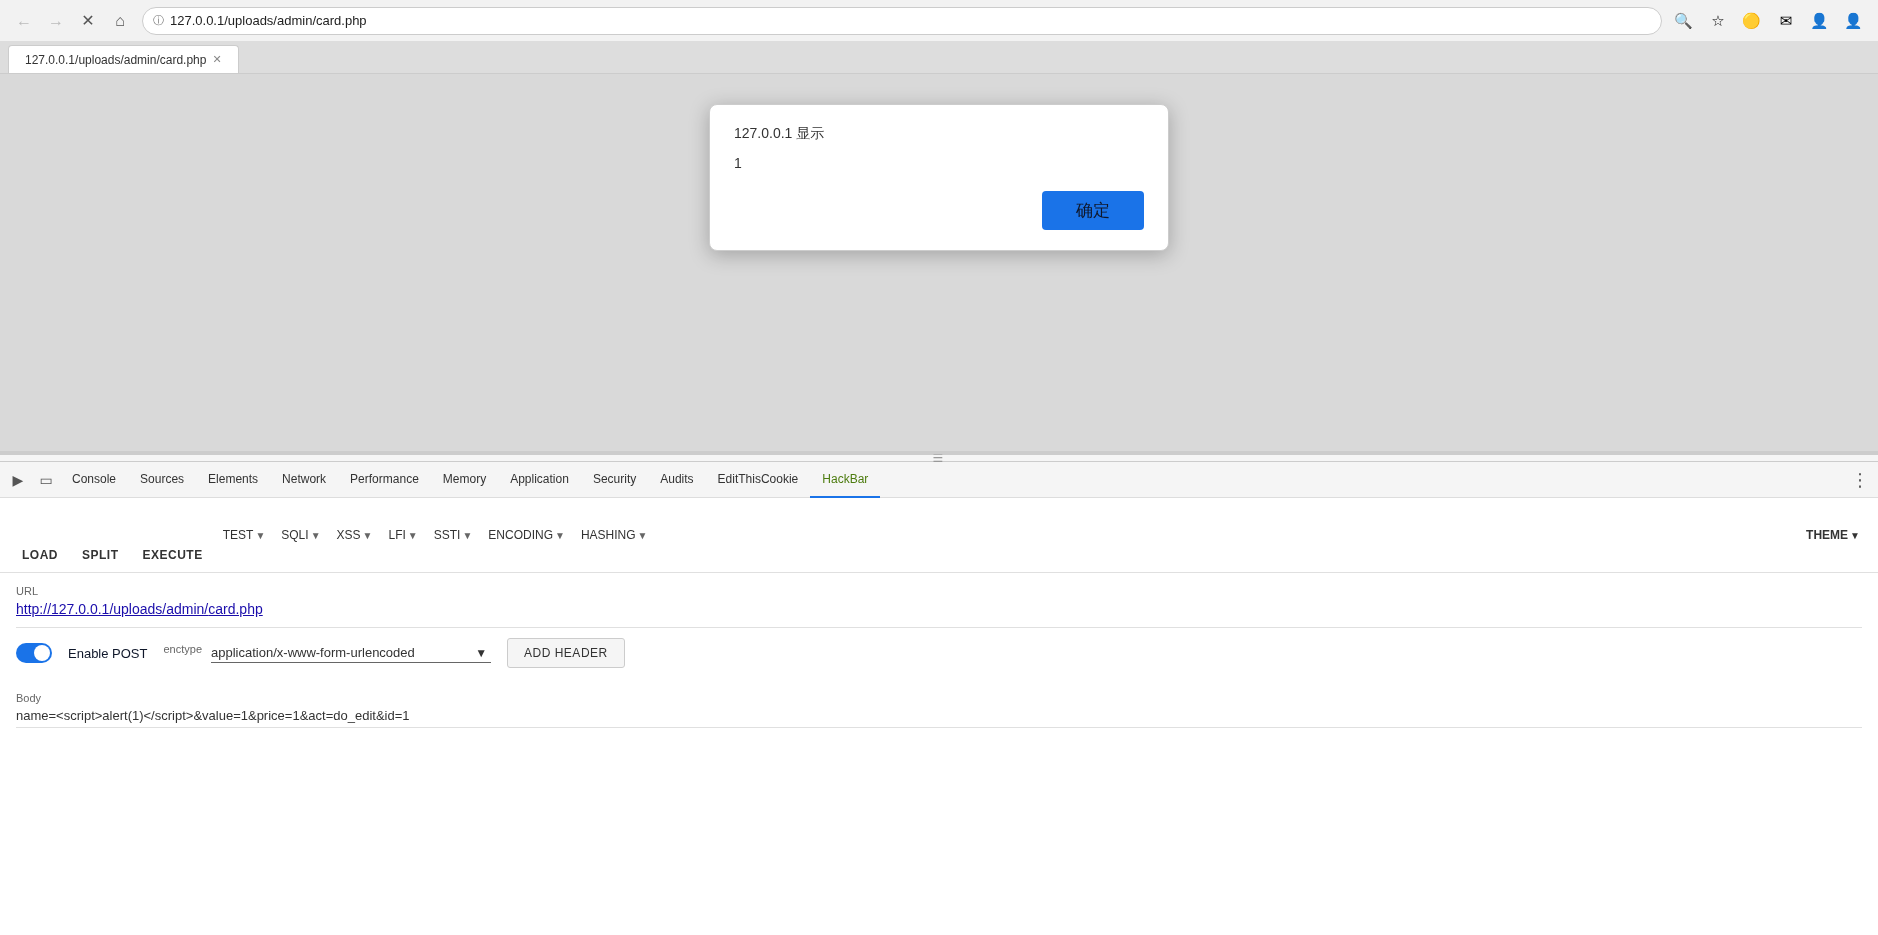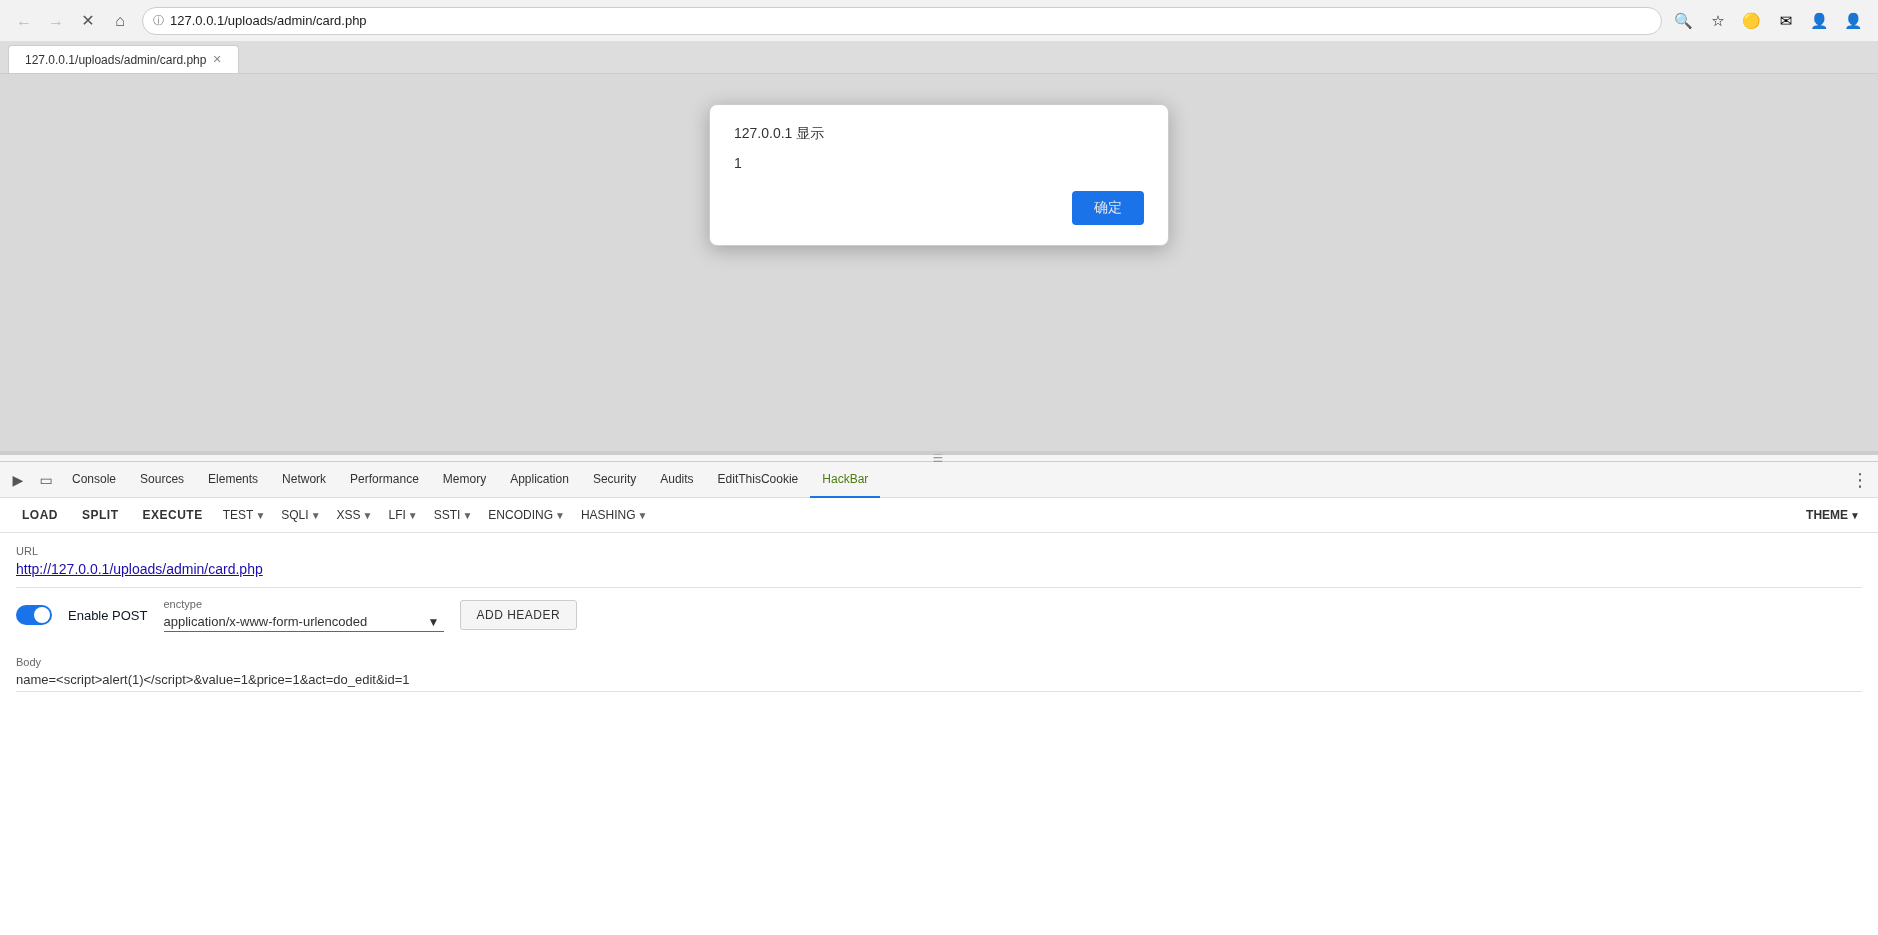--- a/index.html
+++ b/index.html
@@ -103,25 +103,25 @@
       font-size: 14px;
       color: #333;
       margin-bottom: 20px;
     }
     .alert-footer {
       display: flex;
       justify-content: flex-end;
     }
     .alert-ok-btn {
       background: #1a73e8;
-      color: #e5e5e5;
+      color: #0f172a;
       border: none;
       border-radius: 4px;
-      padding: 8px 22px;
-      font-size: 14px;
+      padding: 8px 34px;
+      font-size: 17px;
       cursor: pointer;
     }
 
     
     .devtools-handle {
       background: #f5f5f5;
       height: 8px;
       border-top: 1px solid #ccc;
       border-bottom: 1px solid #ccc;
       display: flex;
@@ -191,20 +191,21 @@
     }
     .hackbar-btn {
       padding: 4px 10px;
       border: none;
       background: transparent;
       font-size: 12px;
       font-weight: bold;
       color: #333;
       cursor: pointer;
       letter-spacing: 0.5px;
+      margin-top: 40px;
     }
     .hackbar-dropdown {
       display: flex; align-items: center; gap: 2px;
       padding: 4px 6px;
       border: none; background: transparent;
       font-size: 12px; font-weight: normal; color: #333;
       cursor: pointer;
     }
     .hackbar-dropdown .arrow { font-size: 10px; color: #666; }
     .hackbar-theme {
@@ -260,22 +261,22 @@
       border-radius: 50%;
       position: absolute;
       right: 2px; top: 2px;
     }
     .enable-post-label {
       font-size: 13px;
       color: #0f172a;
     }
     .enctype-section {
       display: flex;
-      flex-direction: column;
-      gap: 2px;
+      flex-direction: row;
+      gap: 9px;
     }
     .enctype-label {
       font-size: 11px;
       color: #666;
     }
     .enctype-select-wrapper {
       position: relative;
       display: flex;
       align-items: center;
     }

